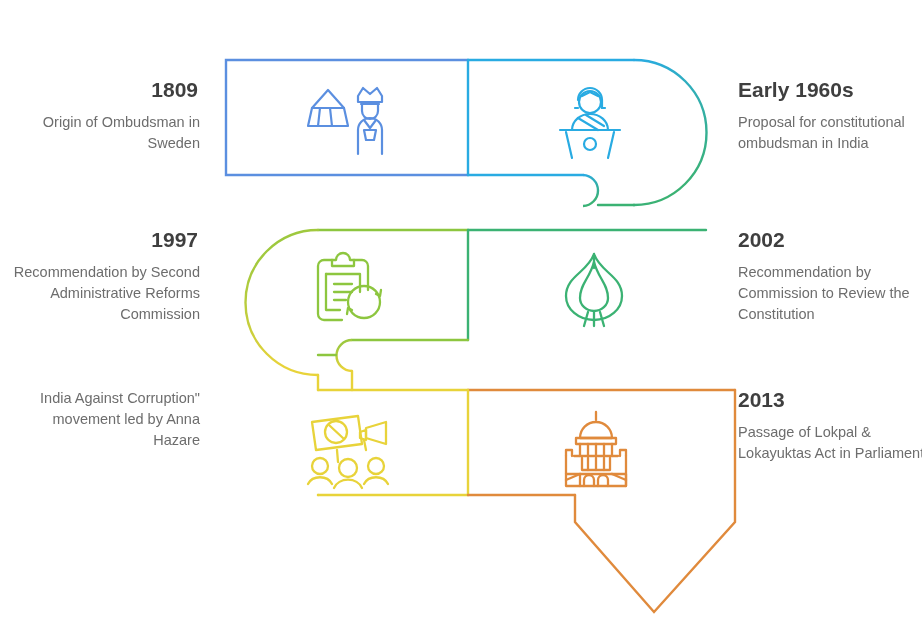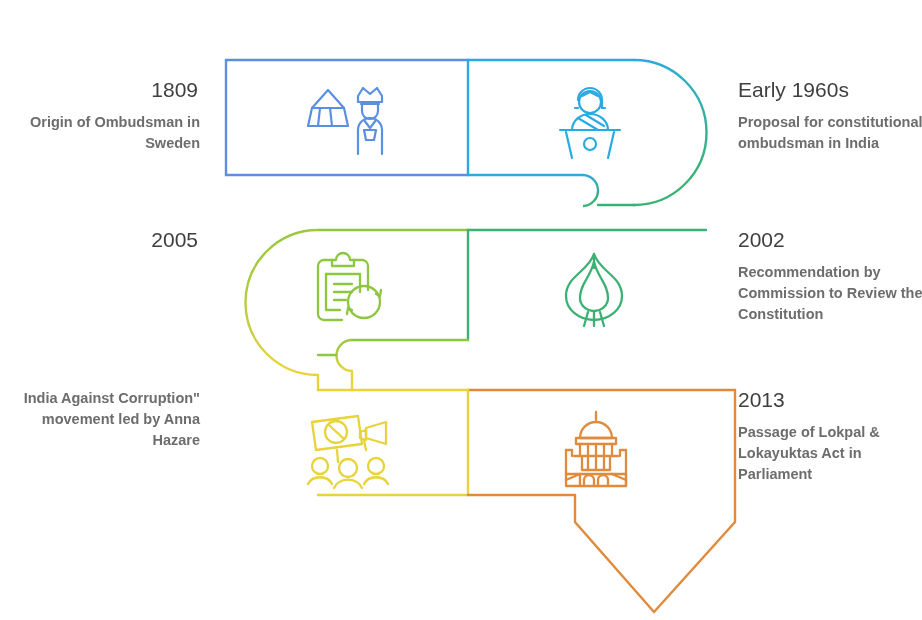--- a/index.html
+++ b/index.html
@@ -31,33 +31,32 @@
   
   .entry {
     position: absolute;
     width: 190px;
   }
   .entry.left  { left: 10px;  text-align: right; }
   .entry.right { left: 738px; text-align: left;  }
 
   .entry-year {
     font-size: 21px;
-    font-weight: normal;
+    font-weight: bold;
     color: #3f3f3f;
     line-height: 1.1;
     margin-bottom: 11px;
     white-space: nowrap;
   }
   .entry.left .entry-year  { padding-right: 2px; }
 
   .entry-desc {
     font-size: 14.5px;
     color: #6d6d6d;
     line-height: 1.45;
-    font-weight: bold;
   }
 
   
   .row1 { top: 78px; }
   .row2 { top: 228px; }
   .row3 { top: 388px; }
 
   .icon-wrap {
     position: absolute;
   }
@@ -218,21 +217,22 @@
   <div class="entry-year">1809</div>
   <div class="entry-desc">Origin of Ombudsman in Sweden</div>
 </div>
 
 <div class="entry right row1">
   <div class="entry-year">Early 1960s</div>
   <div class="entry-desc">Proposal for constitutional ombudsman in India</div>
 </div>
 
 <div class="entry left row2">
-  <div class="entry-year">2005</div>
+  <div class="entry-year">1997</div>
+  <div class="entry-desc">Recommendation by Second Administrative Reforms Commission</div>
 </div>
 
 <div class="entry right row2">
   <div class="entry-year">2002</div>
   <div class="entry-desc">Recommendation by Commission to Review the Constitution</div>
 </div>
 
 <div class="entry left row3">
   <div class="entry-desc">India Against Corruption" movement led by Anna Hazare</div>
 </div>

